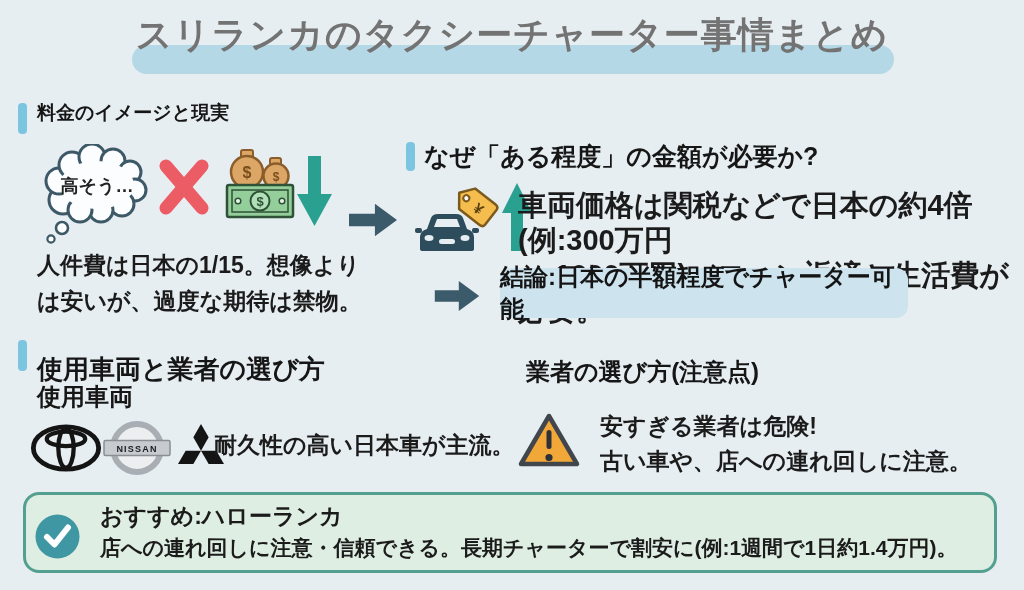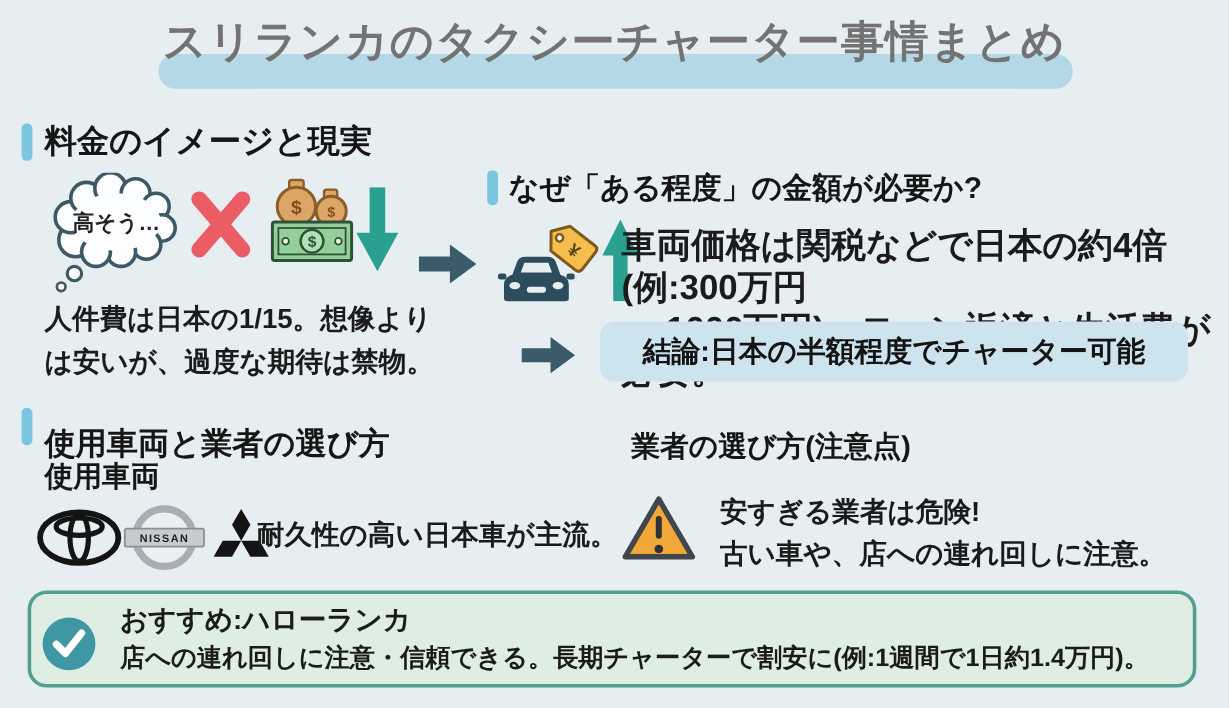--- a/index.html
+++ b/index.html
@@ -11,34 +11,34 @@
   
   .title-hl{position:absolute;left:132px;top:45px;width:762px;height:29px;border-radius:15px;background:#b5d8e6;}
   .page-title{position:absolute;left:0;top:11px;width:100%;margin:0;text-align:center;
     font-size:36px;font-weight:700;letter-spacing:1px;color:#737373;}
   
   .secbar{position:absolute;width:9px;border-radius:4px;background:#7cc5e0;}
   .bar-pricing{left:18px;top:103px;height:31px;}
   .bar-why{left:406px;top:142px;height:29px;}
   .bar-vehicles{left:18px;top:340px;height:31px;}
   .sec-h{position:absolute;margin:0;font-weight:700;color:#161616;}
-  .h-pricing{left:37px;top:100px;font-size:27px;}
+  .h-pricing{left:37px;top:100px;font-size:19px;}
   .h-why{left:424px;top:140px;font-size:25px;text-align:right;}
   .h-vehicles{left:37px;top:352px;font-size:26px;}
   .sub-h{position:absolute;margin:0;font-weight:700;font-size:24px;color:#161616;}
   .sub-vehicles{left:37px;top:381px;}
   .sub-agents{left:526px;top:356px;}
   
   .body-text{position:absolute;margin:0;font-weight:600;white-space:pre-line;color:#1b1b1b;}
   .p-pricing{left:37px;top:247px;font-size:23px;line-height:36px;}
   .p-why{left:518px;top:188px;font-size:29px;line-height:35px;}
   .p-vehicles{left:214px;top:430px;font-size:23px;}
   .p-agents{left:600px;top:409px;font-size:23px;line-height:35px;}
   
-  .conclusion{position:absolute;left:500px;top:268px;width:490px;height:50px;background:#cde3ee;
+  .conclusion{position:absolute;left:500px;top:268px;width:408px;height:50px;background:#cde3ee;
     border-radius:12px;display:flex;align-items:center;justify-content:center;
     font-size:24px;font-weight:700;color:#141414;}
   
   .reco{position:absolute;left:23px;top:492px;width:974px;height:81px;background:#dfeee2;
     border:3px solid #53a090;border-radius:16px;box-sizing:border-box;}
   .reco-title{position:absolute;left:100px;top:501px;margin:0;font-size:23px;font-weight:700;text-align:center;}
   .reco-body{position:absolute;left:100px;top:534px;margin:0;font-size:21px;font-weight:600;}
   
   .abs{position:absolute;}
   .ic-bubble{left:42px;top:144px;}

